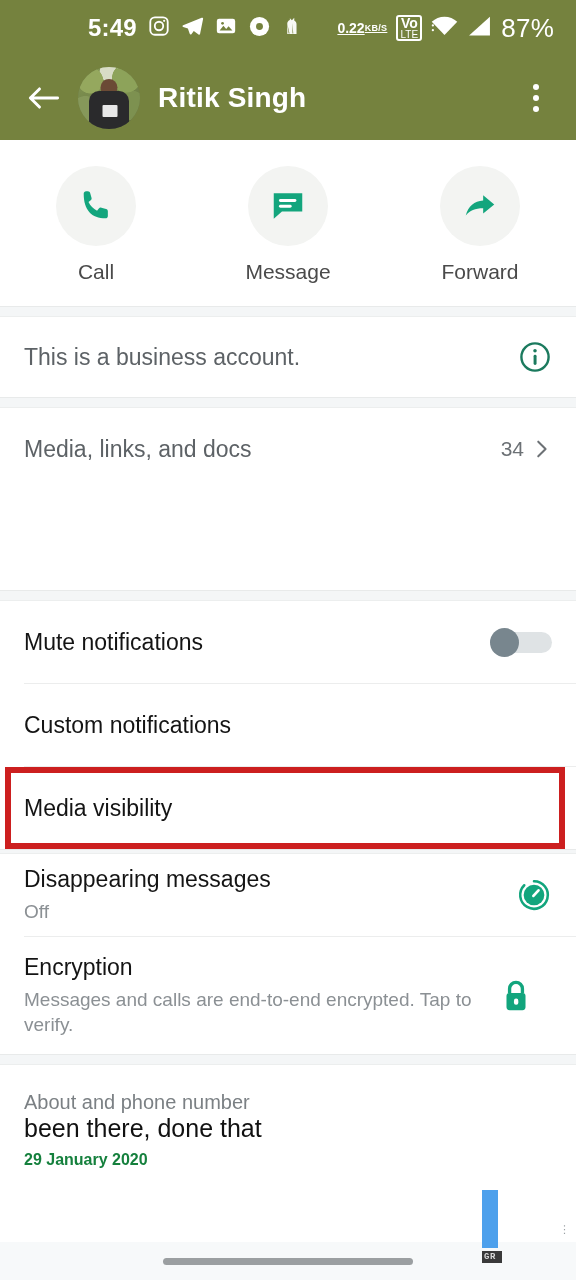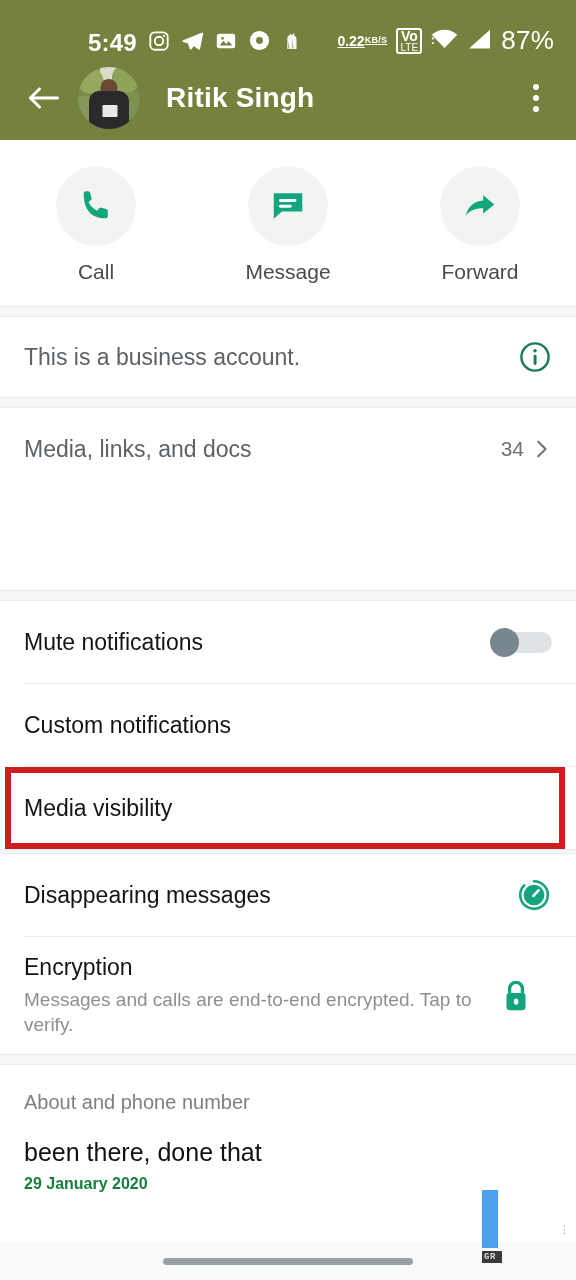--- a/index.html
+++ b/index.html
@@ -13,21 +13,21 @@
   .phone { position:relative; width:576px; height:1280px; background:#ffffff; }
 
   
   .header {
     position:relative;
     background:#75823E;
     height:140px;
     width:100%;
   }
   .statusbar {
-    display:flex; align-items:flex-end;
+    display:flex; align-items:center;
     height:56px;
     padding:0 22px 0 0;
     color:#ffffff;
   }
   .sb-left { display:flex; align-items:center; gap:11px; padding-left:88px; }
   .sb-time { font-size:24px; font-weight:bold; letter-spacing:0.2px; line-height:1; }
   .sb-right { margin-left:auto; display:flex; align-items:center; gap:9px; }
   .sb-icon { display:block; }
 
   .datarate { display:flex; flex-direction:row; align-items:center; line-height:1;text-decoration:underline; }
@@ -76,21 +76,21 @@
     background:#2a2a2c;
     border-radius:10px 10px 4px 4px;
   }
   .avatar .bib {
     position:absolute; left:52%; top:62%;
     transform:translateX(-50%);
     width:15px; height:12px; background:#e8e8e8; border-radius:1px;
   }
   .contact-name {
     color:#ffffff; font-size:28px; font-weight:bold;
-    margin-left:26px; letter-spacing:0.2px; white-space:nowrap;
+    margin-left:18px; letter-spacing:0.2px; white-space:nowrap;
   }
   .overflow-btn { margin-left:auto; width:40px; height:44px;
     display:flex; flex-direction:column; align-items:center; justify-content:center; gap:5px; cursor:pointer; }
   .overflow-btn i { display:block; width:6px; height:6px; border-radius:50%; background:#fff; }
 
   
   .actions { display:flex; background:#fff; padding:26px 0 22px 0; }
   .action { flex:1; display:flex; flex-direction:column; align-items:center; cursor:pointer; }
   .action .circ {
     width:80px; height:80px; border-radius:50%;
@@ -143,21 +143,21 @@
     position:absolute;
     left:5px; right:11px; top:0; bottom:0;
     border:6px solid #cc1f1f;
     pointer-events:none;
     z-index:5;
   }
 
   
   .about-sec { background:#ffffff; padding:26px 24px 18px 24px; }
   .about-label { font-size:20px; color:#7b8084; }
-  .about-text { font-size:25px; color:#111; margin-top:24px; }
+  .about-text { font-size:25px; color:#111; margin-top:0; }
   .about-date { font-size:16px; color:#15803d; margin-top:8px;font-weight:bold; }
 
   
   .watermark { position:absolute; right:74px; bottom:17px; z-index:6; }
   .watermark .bar { width:16px; height:58px; background:#4da0ec; }
   .watermark .gr {
     margin-top:3px; background:#3a3a3a; color:#d8d8d8;
     font-size:9px; font-weight:bold; letter-spacing:0.5px;
     padding:1px 2px; width:20px; overflow:hidden; white-space:nowrap;
     font-family:"Liberation Mono", monospace;
@@ -375,20 +375,21 @@
     </div>
   </div>
 
   <div class="sep" style="height:5px"></div>
 
   <div class="section">
 
     <div class="row">
       <div class="texts">
         <div class="title">Disappearing messages</div>
+        <div class="sub">Off</div>
       </div>
       <div class="right">
         <svg width="36" height="36" viewBox="0 0 24 24">
           <path d="M12 2.8a9.2 9.2 0 1 1-6.5 2.7" fill="none" stroke="#12A57D" stroke-width="1.7" stroke-linecap="round"></path>
           <circle cx="12" cy="12" r="6.9" fill="#12A57D"></circle>
           <path d="M11.6 12.6 15 8.9" stroke="#fff" stroke-width="1.8" stroke-linecap="round"></path>
         </svg>
       </div>
     </div>
 

